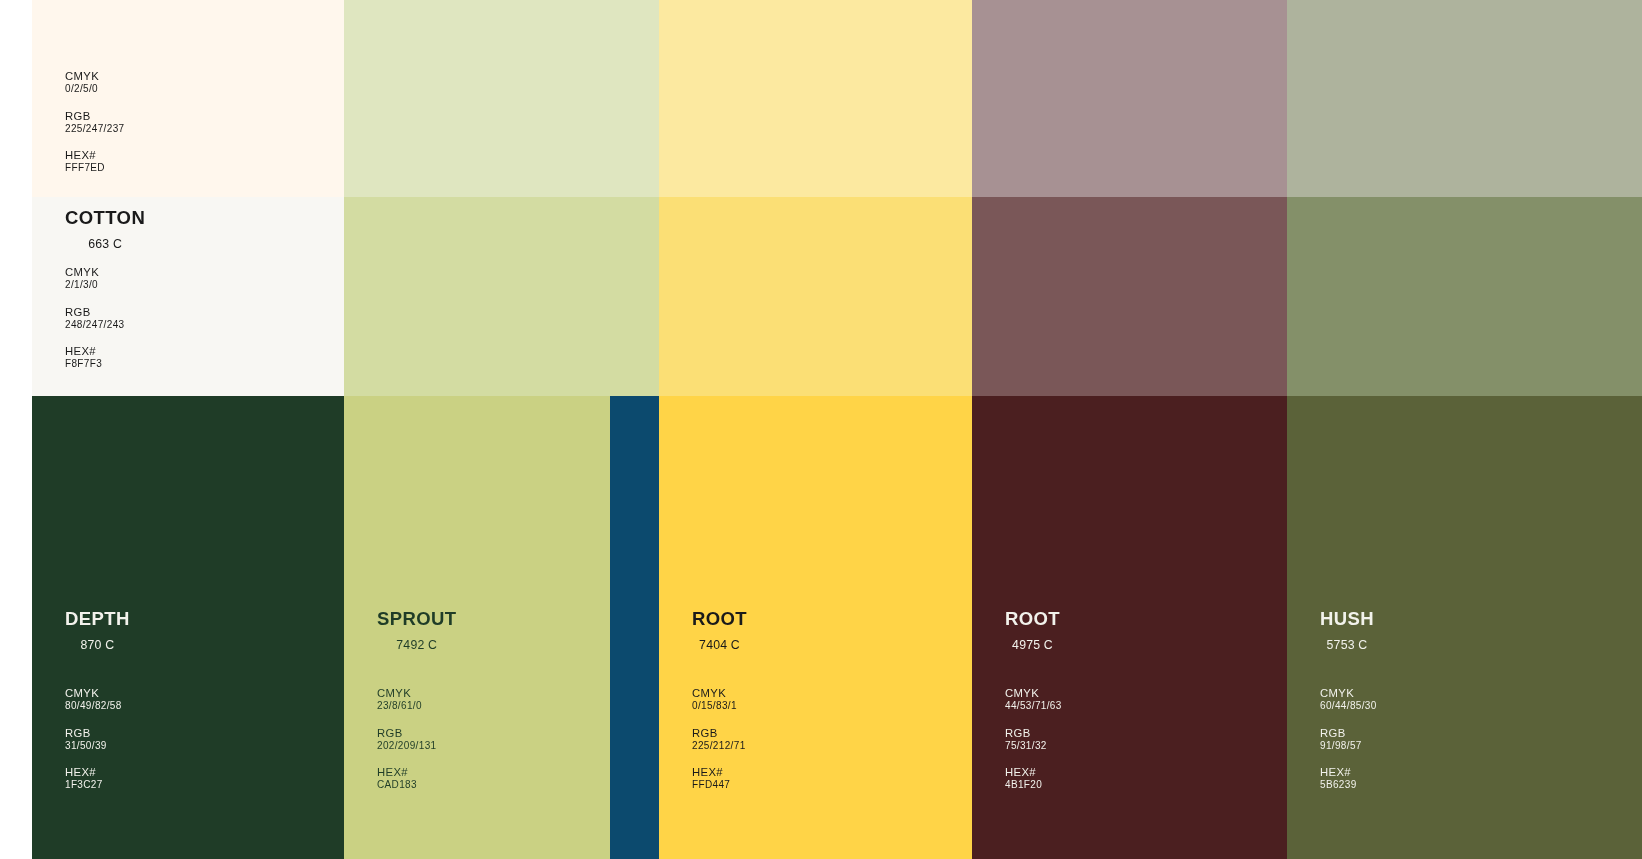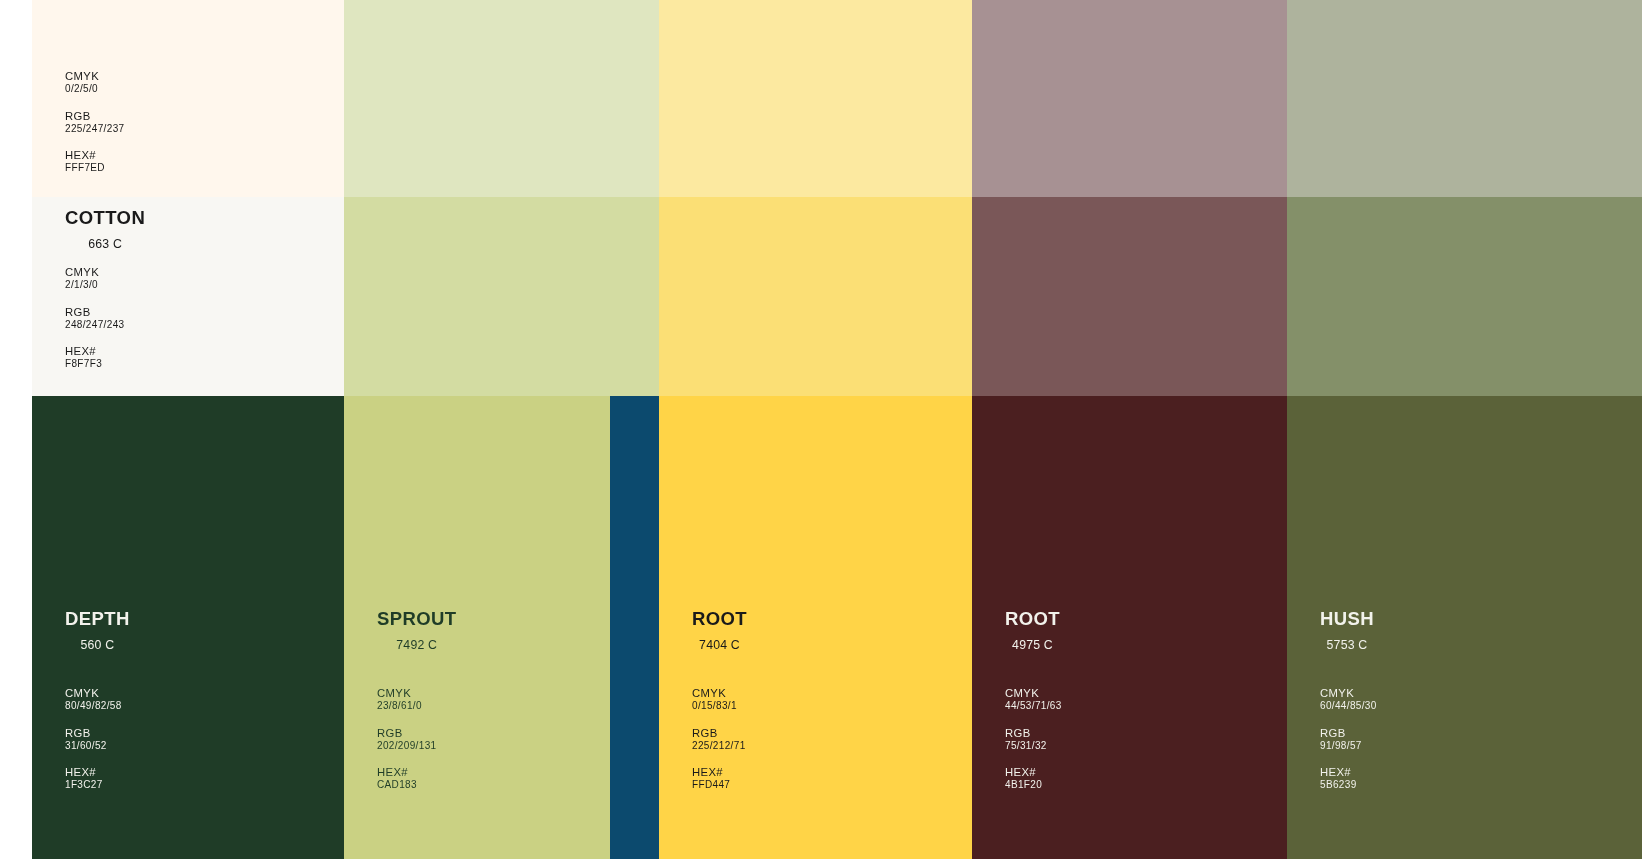--- a/index.html
+++ b/index.html
@@ -137,30 +137,30 @@
   </div>
 
   <div class="swatch" style="left: 312px; top: 197px; width: 315px; height: 199px; background: rgb(211, 220, 162); color: rgb(26, 26, 26);"></div>
   <div class="swatch" style="left: 627px; top: 197px; width: 313px; height: 199px; background: rgb(251, 223, 117); color: rgb(26, 26, 26);"></div>
   <div class="swatch" style="left: 940px; top: 197px; width: 315px; height: 199px; background: rgb(122, 87, 88); color: rgb(242, 242, 236);"></div>
   <div class="swatch" style="left: 1255px; top: 197px; width: 387px; height: 199px; background: rgb(132, 144, 105); color: rgb(242, 242, 236);"></div>
 
   <div class="swatch row3" style="left: 0px; top: 396px; width: 312px; height: 548px; background: rgb(31, 60, 39); color: rgb(242, 242, 236);">
     <div class="name-block">
       <div class="color-name">DEPTH</div>
-      <div class="color-pantone">560 C</div>
+      <div class="color-pantone">870 C</div>
     </div>
     <div class="spec-block">
       <div class="spec-group">
         <div class="spec-label">CMYK</div>
         <div class="spec-value">80/49/82/58</div>
       </div>
       <div class="spec-group">
         <div class="spec-label">RGB</div>
-        <div class="spec-value">31/60/52</div>
+        <div class="spec-value">31/50/39</div>
       </div>
       <div class="spec-group">
         <div class="spec-label">HEX#</div>
         <div class="spec-value">1F3C27</div>
       </div>
     </div>
   </div>
 
   <div class="swatch row3" style="left: 312px; top: 396px; width: 266px; height: 463px; background: rgb(202, 209, 131); color: rgb(31, 60, 39);">
     <div class="name-block">

